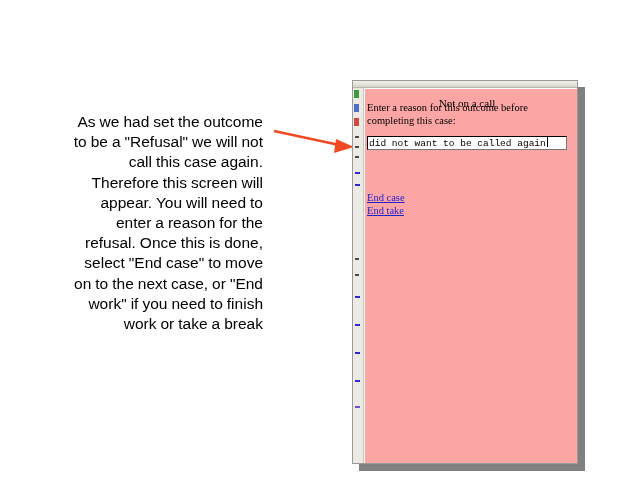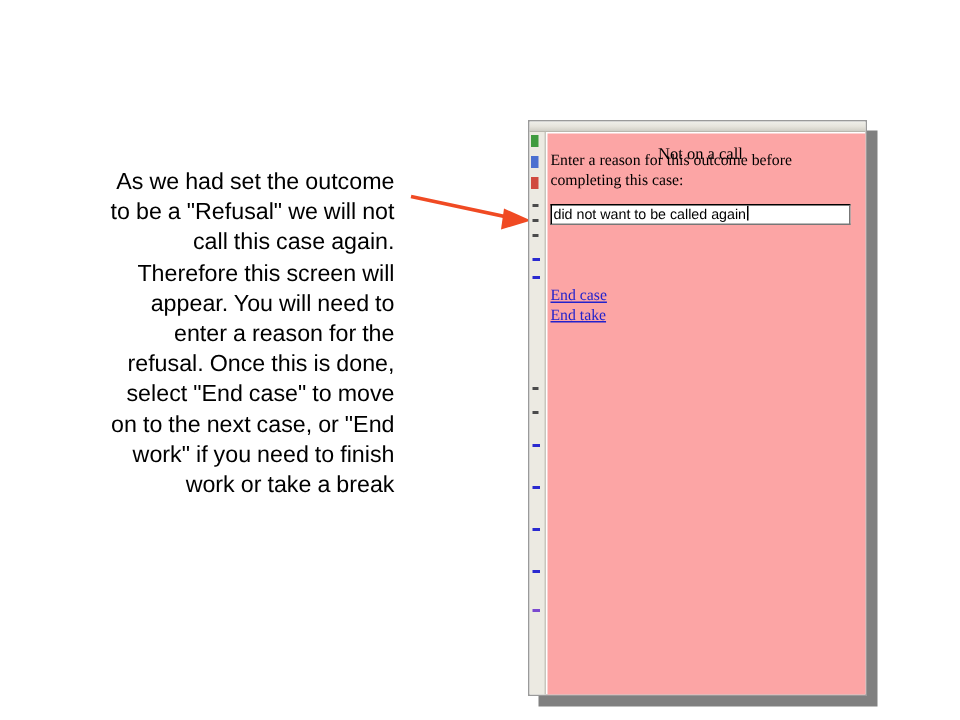--- a/index.html
+++ b/index.html
@@ -178,21 +178,21 @@
     position: absolute;
     left: 2px;
     top: 47px;
     width: 200px;
     height: 14px;
     background: #ffffff;
     border: 1px solid #000000;
     border-right-color: #777777;
     border-bottom-color: #777777;
     box-sizing: border-box;
-    font-family: Liberation Sans, sans-serif;
+    font-family: Liberation Mono, monospace;
     font-size: 9.5px;
     line-height: 12px;
     color: #000000;
     padding: 0 1px;
     white-space: nowrap;
     overflow: hidden;
   }
   #reason-input .caret {
     display: inline-block;
     width: 1px;

